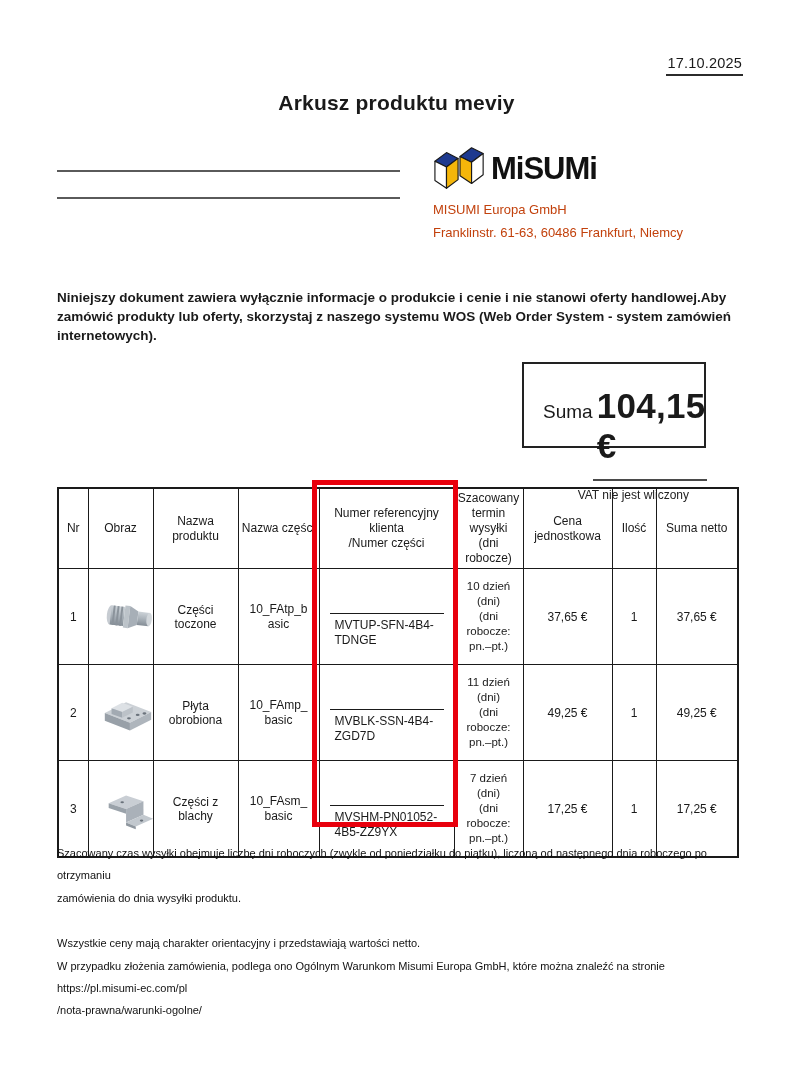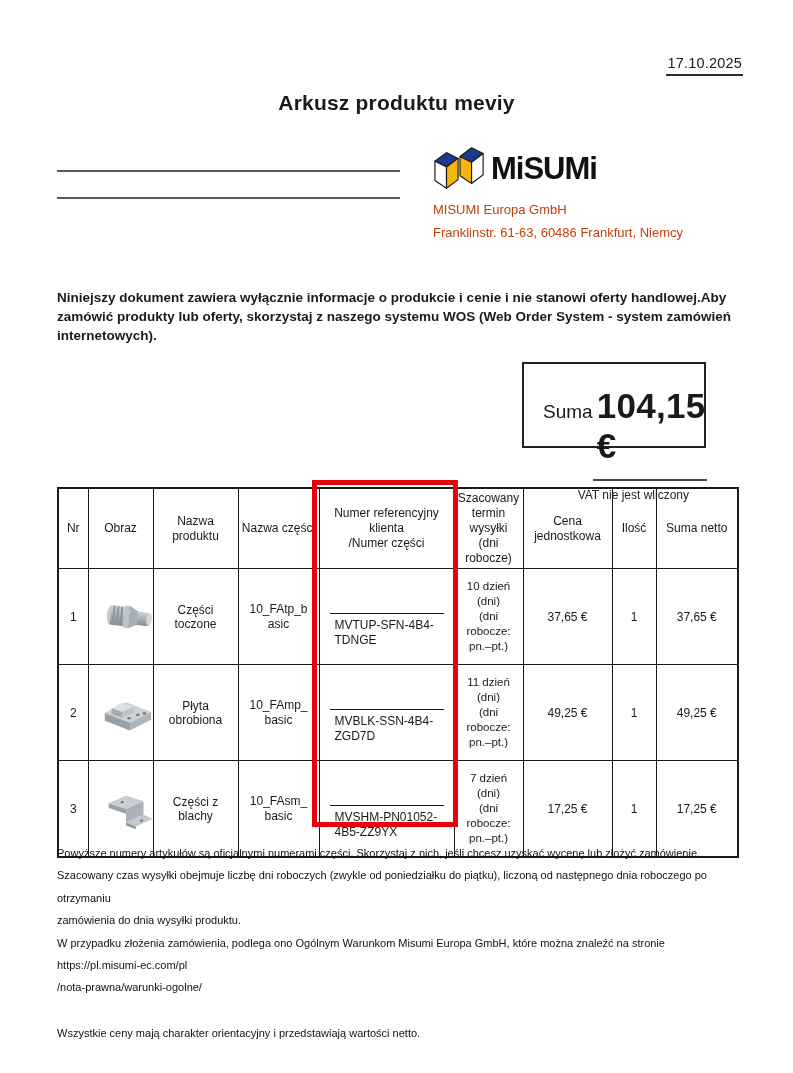--- a/index.html
+++ b/index.html
@@ -252,21 +252,20 @@
       <td>17,25 €</td>
       <td>1</td>
       <td>17,25 €</td>
     </tr>
   </tbody>
     </table>
 
   <div class="highlight-box"></div>
 
   <div class="notes">
-    <div class="note">Powyższe numery artykułów są oficjalnymi numerami części. Skorzystaj z nich, jeśli chcesz uzyskać wycenę lub złożyć zamówienie.</div>
     <div class="note">Szacowany czas wysyłki obejmuje liczbę dni roboczych (zwykle od poniedziałku do piątku), liczoną od następnego dnia roboczego po otrzymaniu
 zamówienia do dnia wysyłki produktu.</div>
+    <div class="note last">Wszystkie ceny mają charakter orientacyjny i przedstawiają wartości netto.</div>
     <div class="note">W przypadku złożenia zamówienia, podlega ono Ogólnym Warunkom Misumi Europa GmbH, które można znaleźć na stronie https://pl.misumi-ec.com/pl
 /nota-prawna/warunki-ogolne/</div>
-    <div class="note last">Wszystkie ceny mają charakter orientacyjny i przedstawiają wartości netto.</div>
   </div>
 
 </div>
 
 </body></html>

